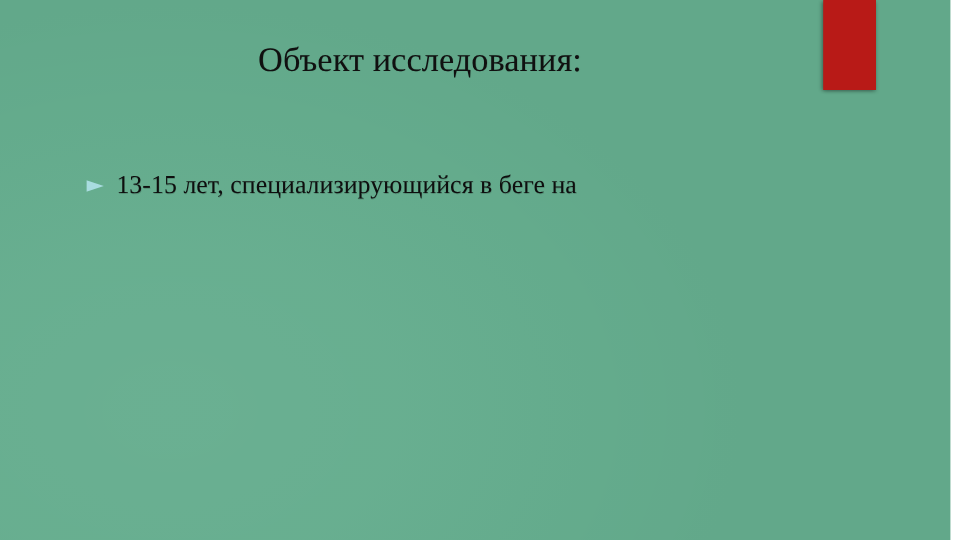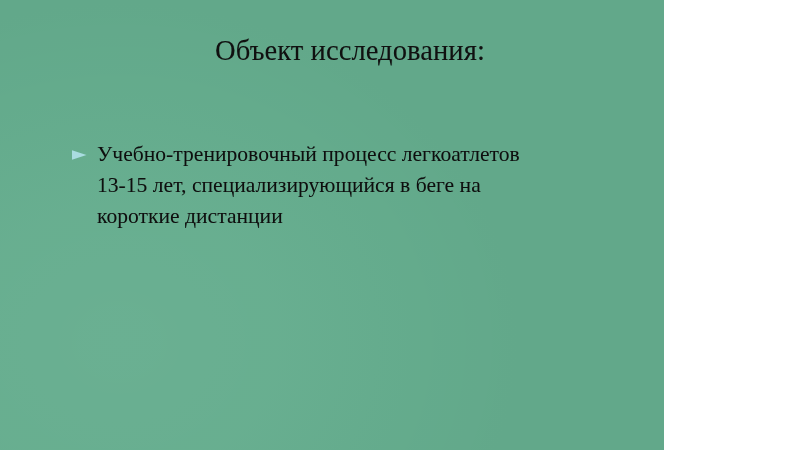--- a/index.html
+++ b/index.html
@@ -8,21 +8,21 @@
   }
   body {
     width: 800px;
     height: 450px;
     overflow: hidden;
     font-family: "Liberation Serif", "DejaVu Serif", serif;
   }
 
   #slide {
     position: relative;
-    width: 664px;
+    width: 792px;
     height: 450px;
     background-color: #65ad8e;
     background-image: radial-gradient(ellipse 62% 78% at 18% 76%,
                         rgba(255,255,255,0.035) 0%,
                         rgba(255,255,255,0.018) 38%,
                         rgba(0,0,0,0.012) 72%,
                         rgba(0,0,0,0.030) 100%);
     overflow: hidden;
   }
 
@@ -99,21 +99,19 @@
 
   <div id="body-area">
 
     <div class="bullet-row">
       <span class="bullet-marker">
         <svg width="16" height="12" viewBox="0 0 16 12" aria-hidden="true">
           <polygon points="0,1.2 14.5,6 0,10.8" fill="#a9dce0"></polygon>
         </svg>
       </span>
       <span class="bullet-body">
-        <span class="bullet-line">Учебно-тренировочный процесс легкоатлетов</span>
         <span class="bullet-line">13-15 лет, специализирующийся в беге на</span>
-        <span class="bullet-line">короткие дистанции</span>
       </span>
     </div>
 
   </div>
 
 </div>
 
 </body></html>

